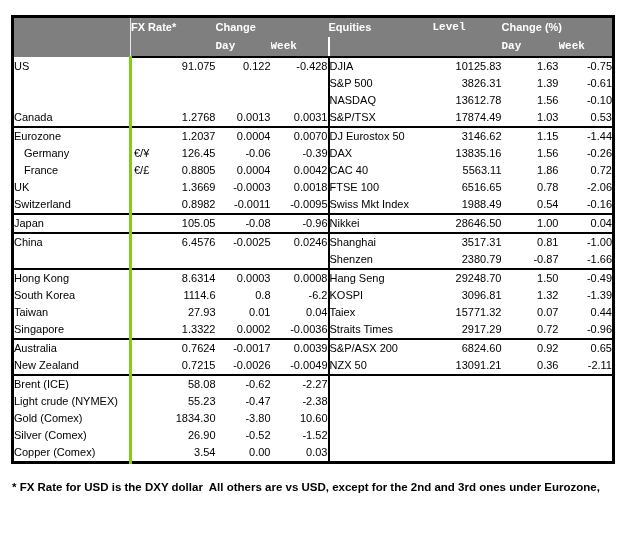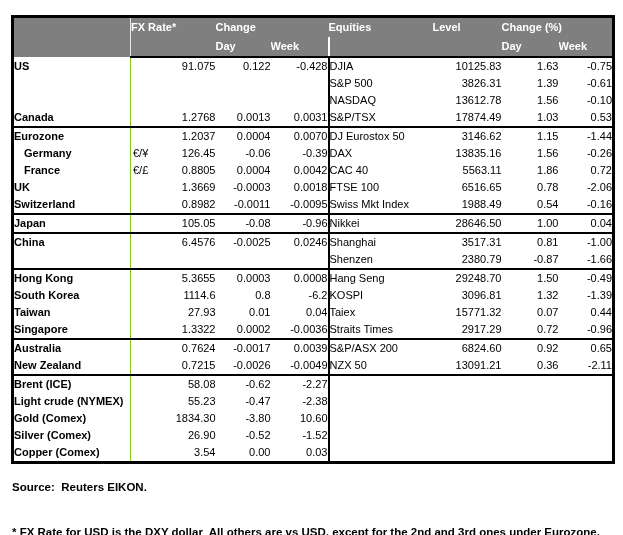--- a/index.html
+++ b/index.html
@@ -31,38 +31,38 @@
   tr.hrow th{
     background:#7f7f7f;
     color:#ffffff;
     font-weight:bold;
     height:19px;line-height:19px;
     text-align:left;
   }
   tr.hrow2 th{border-bottom:2px solid #000;}
   th.hc1{border-right:1px solid #e8e8e8;}
   th.hc4{border-right:2px solid #ffffff;}
-  th.right{text-align:right;}
+  th.right{text-align:right;font-family:Liberation Mono, monospace;}
   
-  td.c1{border-right:1px solid #84cc16;padding-left:3px;font-weight:bold;}
+  td.c1{border-right:3px solid #84cc16;padding-left:3px;font-weight:normal;}
   td.c4{border-right:2px solid #000;}
   tr.group-end td{border-bottom:2px solid #000;}
   td.num{text-align:right;}
   td.c2{padding-right:4px;margin-left:24px;}
   td.c3,td.c4{padding-right:7px;}
   td.c5{padding-left:4px;}
   td.c6{padding-right:12px;}
   td.c7{padding-right:12px;}
   td.c8{padding-right:4px;}
   th.pc2{text-align:center;}
   th.pch{padding-left:2px;margin-left:32px;}
   th.pc3{padding-right:7px;}
   th.pc4{padding-right:7px;}
   th.pc5{padding-left:4px;}
-  th.pc6{padding-right:12px;text-align:right;}
+  th.pc6{padding-right:12px;text-align:right;font-family:Liberation Mono, monospace;}
   th.pc7{padding-right:12px;}
   th.pc8{padding-right:4px;}
   th.pch2{padding-left:6px;}
   .ratecell{display:flex;justify-content:space-between;align-items:center;}
   .ratecell .sym{padding-left:2px;font-weight:normal;}
   .ratecell .val{margin-left:auto;}
   .fxlabel.indent{padding-left:10px;display:inline-block;}
   
   .footer{
     position:absolute;left:12px;top:450px;
@@ -286,21 +286,21 @@
       <td class="c5">Shenzen</td>
       <td class="c6 num">2380.79</td>
       <td class="c7 num">-0.87</td>
       <td class="c8 num">-1.66</td>
     </tr>
         <tr>
       <td class="c1"><span class="fxlabel">Hong Kong</span></td>
       <td class="c2">
             <div class="ratecell">
               <span class="sym"></span>
-              <span class="val">5.3655</span>
+              <span class="val">8.6314</span>
             </div>
           </td>
       <td class="c3 num">0.0003</td>
       <td class="c4 num">0.0008</td>
       <td class="c5">Hang Seng</td>
       <td class="c6 num">29248.70</td>
       <td class="c7 num">1.50</td>
       <td class="c8 num">-0.49</td>
     </tr>
         <tr>
@@ -450,18 +450,17 @@
       <td class="c4 num">0.03</td>
       <td class="c5"></td>
       <td class="c6 num"></td>
       <td class="c7 num"></td>
       <td class="c8 num"></td>
     </tr>
       </tbody>
   </table>
 
   <div class="footer">
-    <div>Source:  Reuters EIKON.</div>
     <div>* FX Rate for USD is the DXY dollar  All others are vs USD, except for the 2nd and 3rd ones under Eurozone,</div>
     
   </div>
 
 </div>
 
 </body></html>

